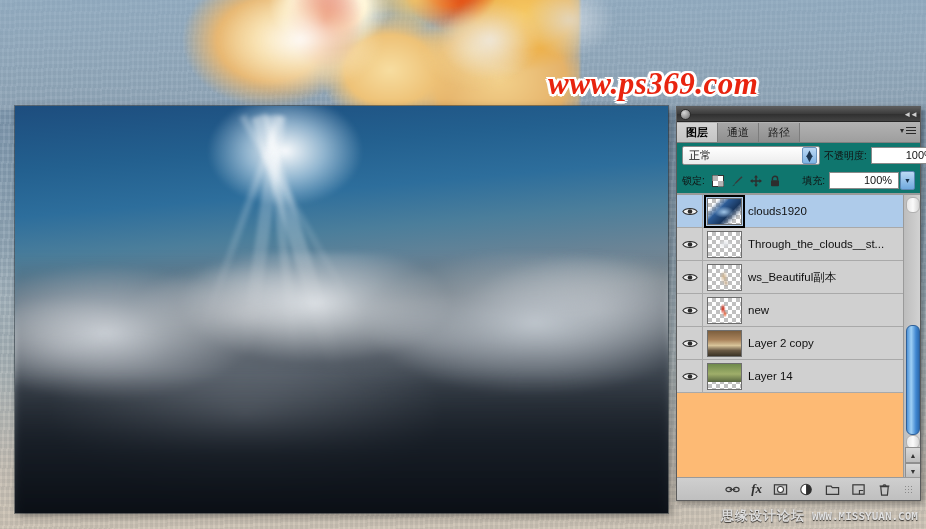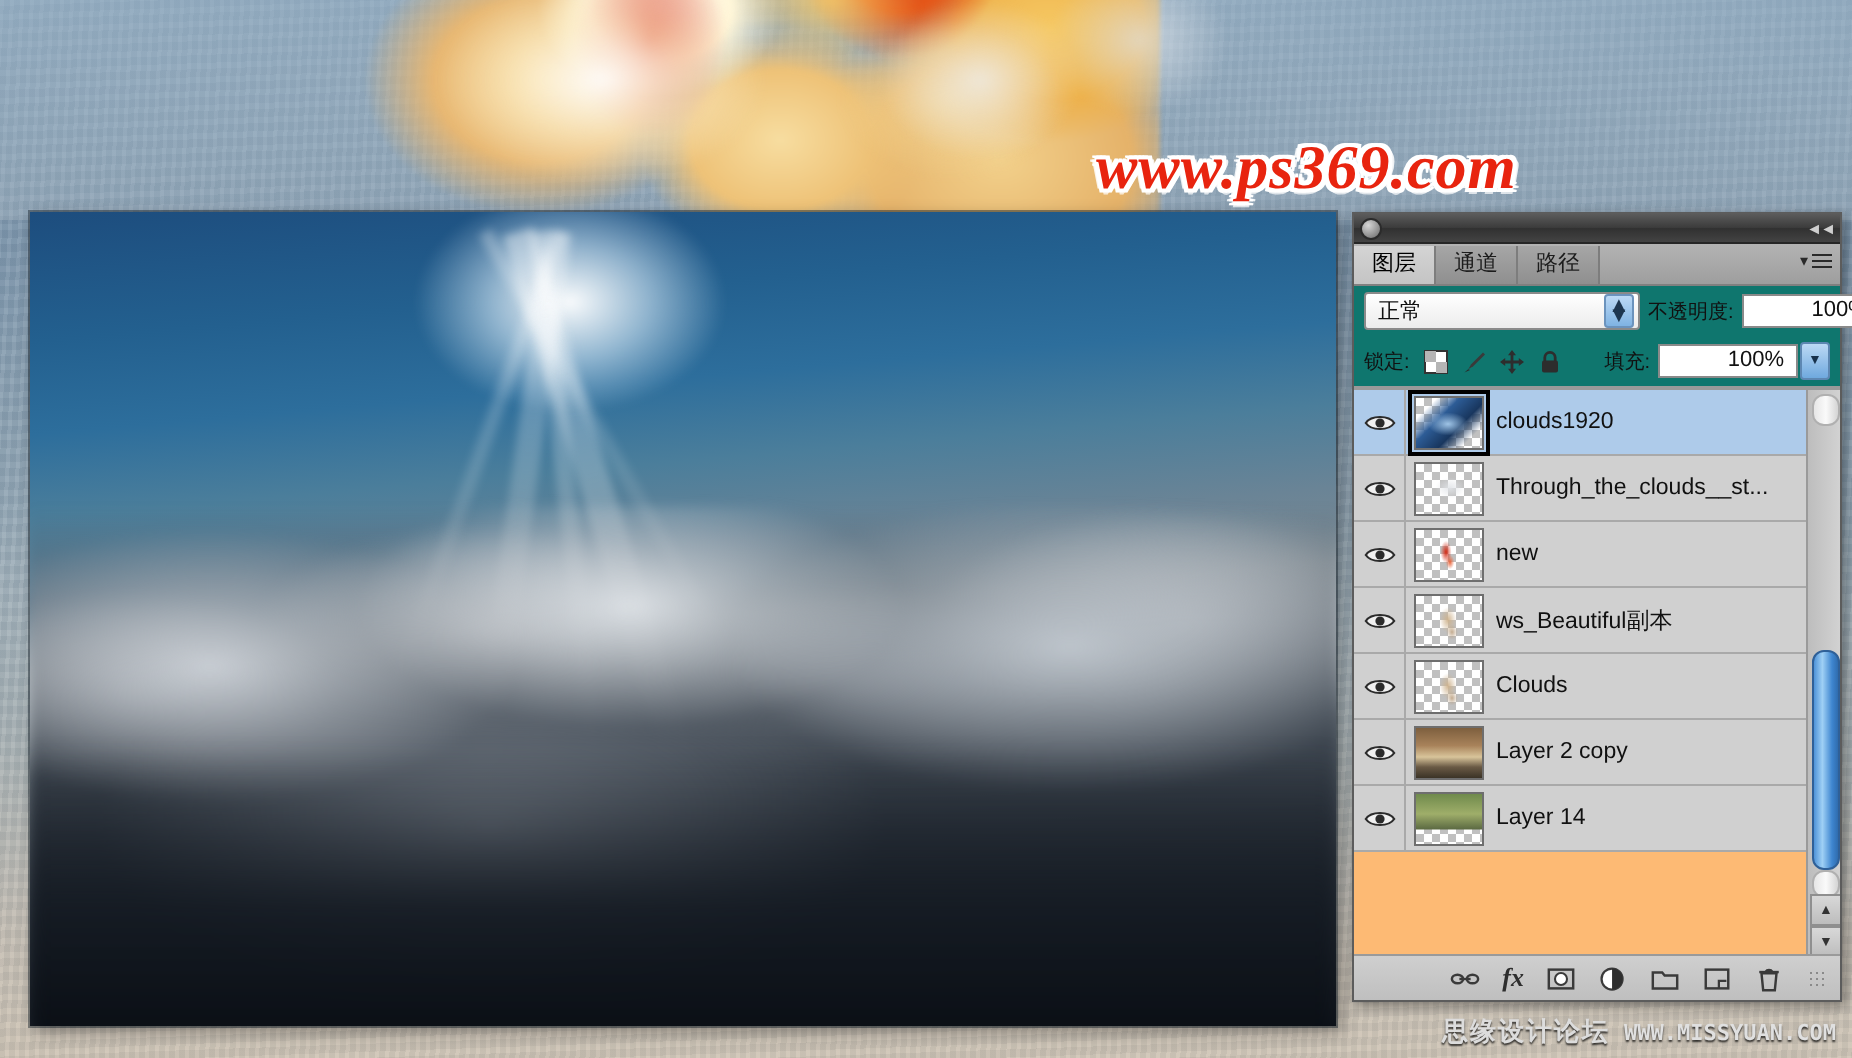--- a/index.html
+++ b/index.html
@@ -134,21 +134,21 @@
     background:linear-gradient(180deg,#b3b3b3,#9e9e9e);
     border-bottom:1px solid #808080;position:relative;
   }
   .tab{
     padding:2px 9px 3px;font-size:11px;line-height:14px;cursor:pointer;
     background:linear-gradient(180deg,#a6a6a6,#8f8f8f);
     border-right:1px solid #7d7d7d;color:#1c1c1c;
   }
   .tab.active{
     background:linear-gradient(180deg,#d4d4d4,#c4c4c4);
-    color:#000;font-weight:normal;
+    color:#000;font-weight:bold;
   }
   .tab-menu{
     position:absolute;right:4px;top:3px;display:flex;align-items:center;gap:2px;
     font-size:9px;color:#2a2a2a;cursor:pointer;
   }
   .hamb{display:inline-block;width:10px;}
   .hamb i{display:block;height:1px;background:#2a2a2a;margin:2px 0;}
 
   .optrow{
     display:flex;align-items:center;padding:3px 5px;gap:4px;
@@ -397,47 +397,35 @@
           <div class="lname">Through_the_clouds__st...</div>
         </div>
         <div class="layerrow">
           <div class="eyecell">
             <svg class="eye" viewBox="0 0 18 12">
               <path d="M1 6 C4 1.5 14 1.5 17 6 C14 10.5 4 10.5 1 6 Z" fill="#f0f0f0" stroke="#2b2b2b" stroke-width="1.2"></path>
               <circle cx="9" cy="6" r="2.6" fill="#2b2b2b"></circle>
             </svg>
           </div>
           <div class="thumb">
+            <div class="art" style="background:radial-gradient(ellipse 6px 9px at 16px 12px,rgba(206,178,140,.95),rgba(206,178,140,0) 72%),radial-gradient(ellipse 4px 5px at 18px 18px,rgba(180,150,115,.8),rgba(180,150,115,0) 75%);"></div>
+          </div>
+          <div class="lname">ws_Beautiful副本</div>
+        </div>
+        <div class="layerrow">
+          <div class="eyecell">
+            <svg class="eye" viewBox="0 0 18 12">
+              <path d="M1 6 C4 1.5 14 1.5 17 6 C14 10.5 4 10.5 1 6 Z" fill="#f0f0f0" stroke="#2b2b2b" stroke-width="1.2"></path>
+              <circle cx="9" cy="6" r="2.6" fill="#2b2b2b"></circle>
+            </svg>
+          </div>
+          <div class="thumb">
             <div class="art" style="background:radial-gradient(ellipse 4px 8px at 15px 11px,#d32b16,rgba(211,43,22,0) 70%),radial-gradient(ellipse 3px 5px at 17px 16px,#e8643a,rgba(232,100,58,0) 72%);"></div>
           </div>
           <div class="lname">new</div>
-        </div>
-        <div class="layerrow">
-          <div class="eyecell">
-            <svg class="eye" viewBox="0 0 18 12">
-              <path d="M1 6 C4 1.5 14 1.5 17 6 C14 10.5 4 10.5 1 6 Z" fill="#f0f0f0" stroke="#2b2b2b" stroke-width="1.2"></path>
-              <circle cx="9" cy="6" r="2.6" fill="#2b2b2b"></circle>
-            </svg>
-          </div>
-          <div class="thumb">
-            <div class="art" style="background:radial-gradient(ellipse 6px 9px at 16px 12px,rgba(206,178,140,.95),rgba(206,178,140,0) 72%),radial-gradient(ellipse 4px 5px at 18px 18px,rgba(180,150,115,.8),rgba(180,150,115,0) 75%);"></div>
-          </div>
-          <div class="lname">ws_Beautiful副本</div>
-        </div>
-        <div class="layerrow">
-          <div class="eyecell">
-            <svg class="eye" viewBox="0 0 18 12">
-              <path d="M1 6 C4 1.5 14 1.5 17 6 C14 10.5 4 10.5 1 6 Z" fill="#f0f0f0" stroke="#2b2b2b" stroke-width="1.2"></path>
-              <circle cx="9" cy="6" r="2.6" fill="#2b2b2b"></circle>
-            </svg>
-          </div>
-          <div class="thumb">
-            <div class="art" style="background:radial-gradient(ellipse 6px 9px at 16px 12px,rgba(206,178,140,.95),rgba(206,178,140,0) 72%),radial-gradient(ellipse 4px 5px at 18px 18px,rgba(180,150,115,.8),rgba(180,150,115,0) 75%);"></div>
-          </div>
-          <div class="lname">Clouds</div>
         </div>
         <div class="layerrow">
           <div class="eyecell">
             <svg class="eye" viewBox="0 0 18 12">
               <path d="M1 6 C4 1.5 14 1.5 17 6 C14 10.5 4 10.5 1 6 Z" fill="#f0f0f0" stroke="#2b2b2b" stroke-width="1.2"></path>
               <circle cx="9" cy="6" r="2.6" fill="#2b2b2b"></circle>
             </svg>
           </div>
           <div class="thumb">
             <div class="art" style="background:linear-gradient(180deg,#7d5f3e 0%,#a8825a 35%,#d8c49a 58%,#6a5a45 78%,#3b3326 100%);"></div>

